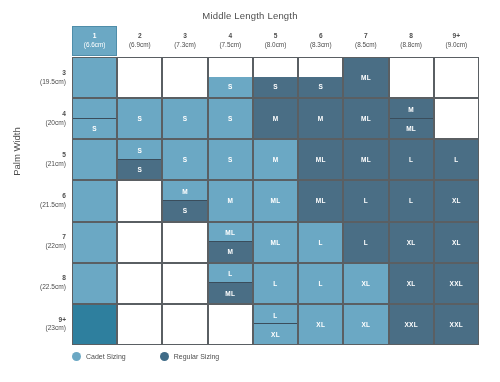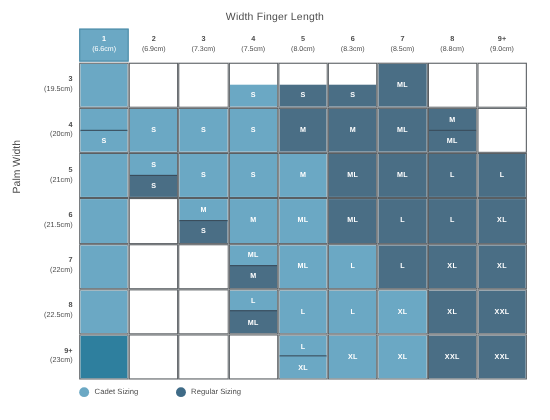--- a/index.html
+++ b/index.html
@@ -123,21 +123,21 @@
     display:inline-block;
   }
   .swatch.cadet{background:#6ba8c4;}
   .swatch.regular{background:#3f6b87;}
 </style>
 </head>
 <body>
 
 <div id="root">
 
-  <div class="chart-title">Width Finger Length</div>
+  <div class="chart-title">Middle Length Length</div>
 
   <div class="y-axis-label">Palm Width</div>
 
   <div class="col-headers" id="col-headers">
       <div class="col-head highlight" style="left: 0px; width: 45.2222px;">
         <div class="num">1</div>
         <div class="cm">(6.6cm)</div>
       </div>
       <div class="col-head" style="left: 45.2222px; width: 45.2222px;">
         <div class="num">2</div>

